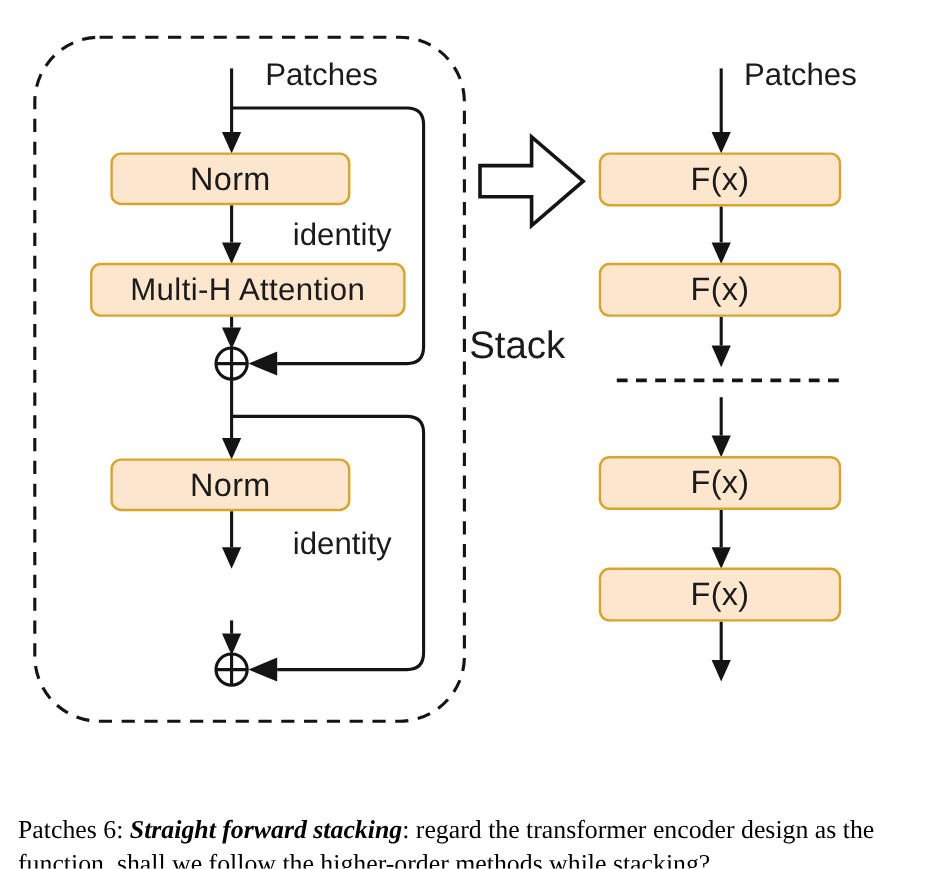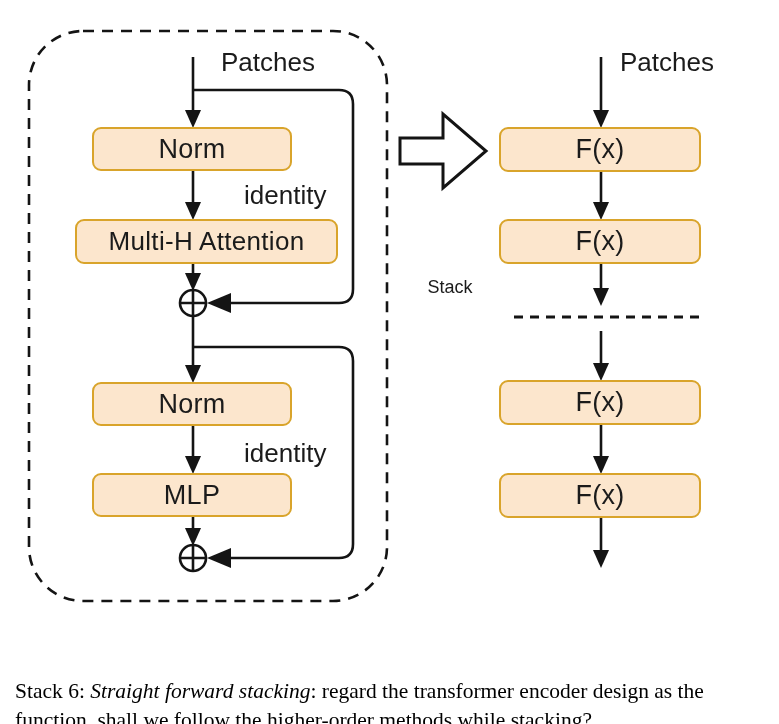--- a/index.html
+++ b/index.html
@@ -32,35 +32,34 @@
   .lbl {
     position: absolute;
     font-size: 26px;
     color: #1b1b1b;
     white-space: nowrap;
   }
   .stack-lbl {
     position: absolute;
     left: 391px; top: 272px;
     width: 118px;
-    text-align: center;
-    font-size: 18px;
+    font-size: 32px;
     line-height: 31px;
     color: #1b1b1b;
   }
   .caption {
     position: absolute;
     left: 15px; top: 655px;
     width: 754px;
     font-family: "Liberation Serif", serif;
     font-size: 21.5px;
     line-height: 29px;
     color: #000000;
   }
-  .caption .emph { font-weight: normal; font-style: italic; }
+  .caption .emph { font-weight: bold; font-style: italic; }
 </style>
 </head>
 <body>
 
 <div class="canvas">
 
   <svg class="wires" viewBox="0 0 779 724" fill="none" stroke="#141414" stroke-width="2.6">
 
     <rect x="29" y="31" width="358" height="570" rx="54" stroke-dasharray="11 8"></rect>
 
@@ -136,23 +135,20 @@
   <div class="box" style="left:55px; top:219px; width:263px; height:45px; font-size:26px;margin-left:20px;">
     <span>Multi-H Attention</span>
   </div>
 
   <div class="box" style="left:92px; top:382px; width:200px; height:44px;">
     <span>Norm</span>
   </div>
 
   <span class="lbl" style="left:244px; top:438px;">identity</span>
 
-  <div class="box" style="left:92px; top:473px; width:200px; height:44px;">
-    <span>MLP</span>
-  </div>
 
   <div class="stack-lbl">
     <div>Stack</div>
   </div>
 
   <span class="lbl" style="left:620px; top:47px;">Patches</span>
 
   <div class="box" style="left:499px; top:127px; width:202px; height:45px;">
     <span>F(x)</span>
   </div>
@@ -162,15 +158,15 @@
   </div>
 
   <div class="box" style="left:499px; top:380px; width:202px; height:45px;">
     <span>F(x)</span>
   </div>
 
   <div class="box" style="left:499px; top:473px; width:202px; height:45px;">
     <span>F(x)</span>
   </div>
 
-  <p class="caption"><span>Stack 6: </span><span class="emph">Straight forward stacking</span><span>: regard the transformer encoder design as the function, shall we follow the higher-order methods while stacking?</span></p>
+  <p class="caption"><span>Patches 6: </span><span class="emph">Straight forward stacking</span><span>: regard the transformer encoder design as the function, shall we follow the higher-order methods while stacking?</span></p>
 
 </div>
 
 </body></html>

